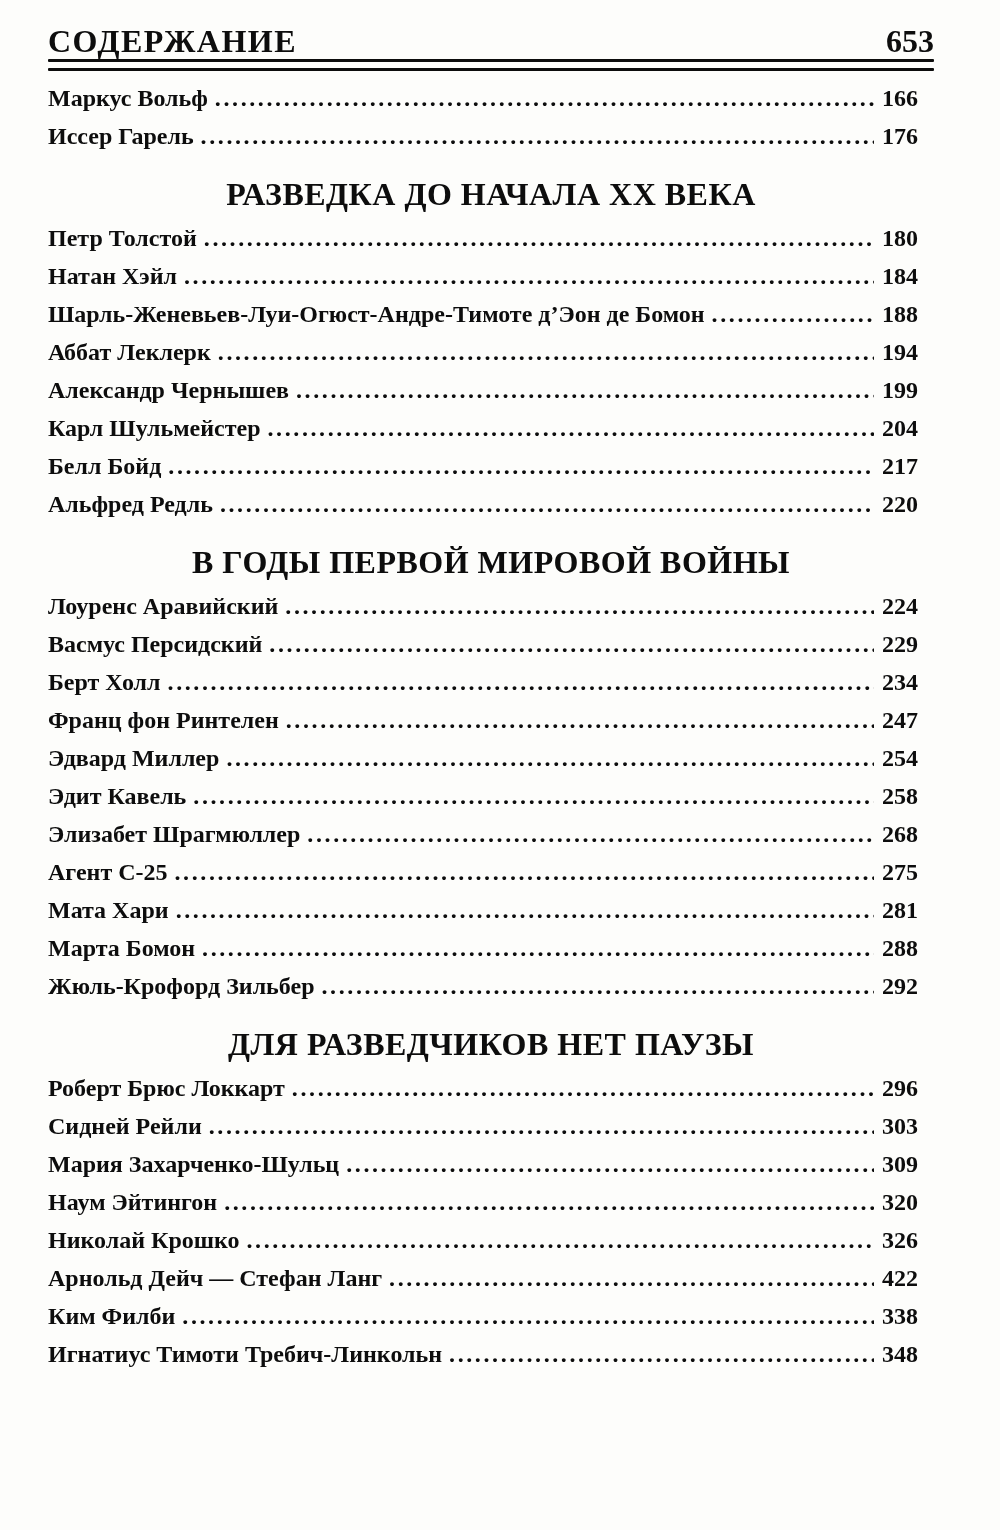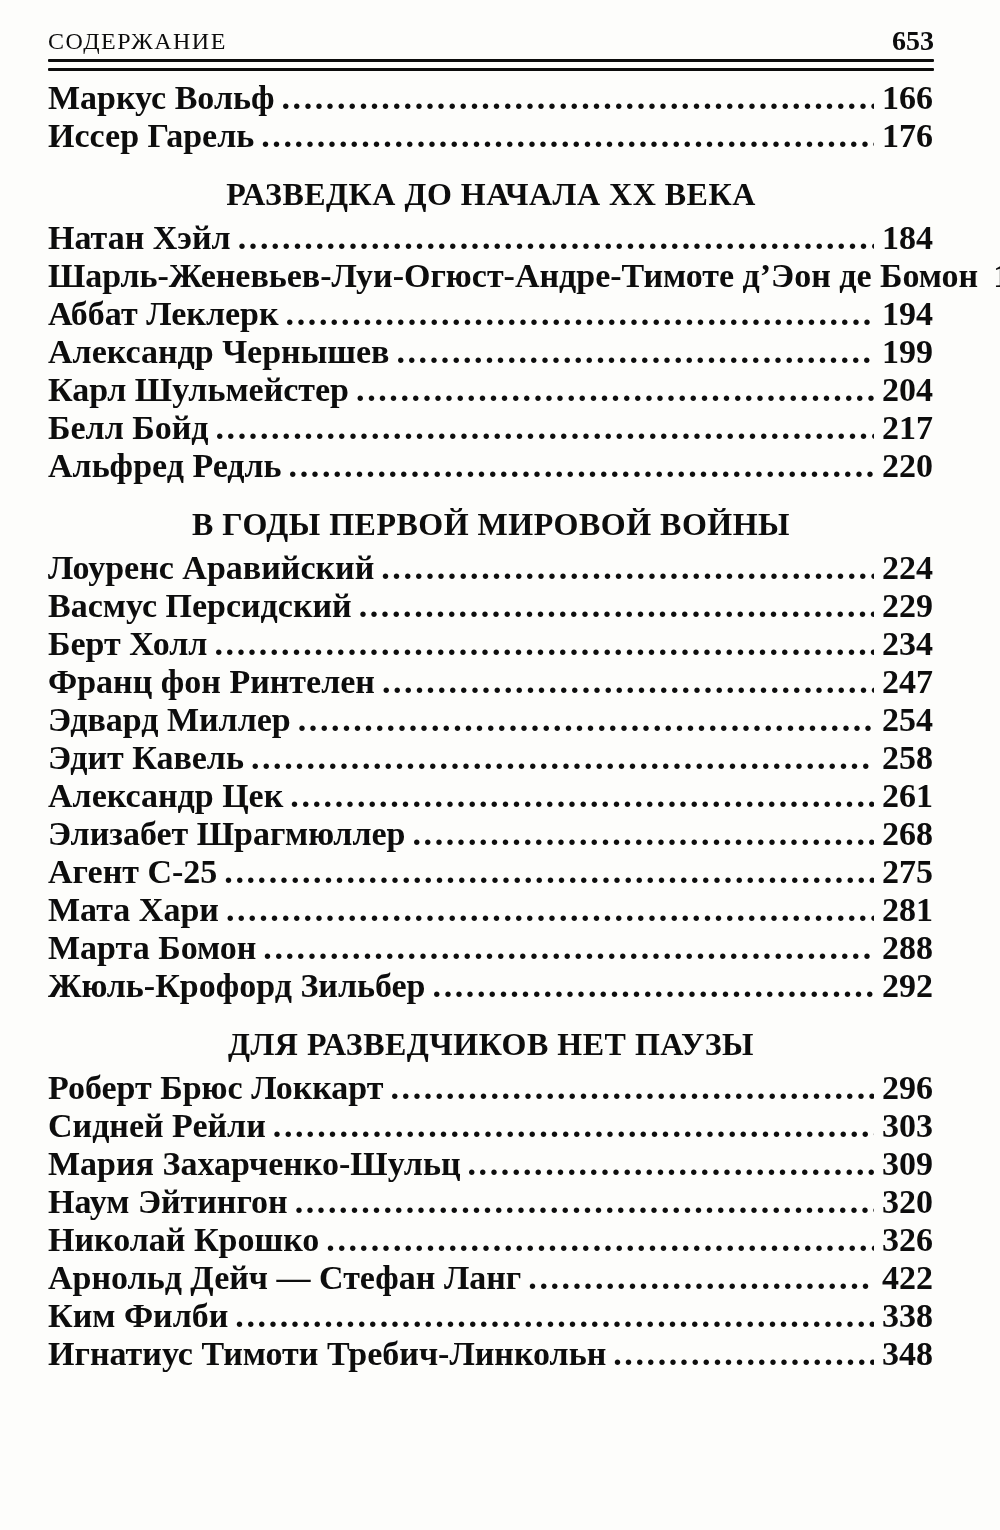--- a/index.html
+++ b/index.html
@@ -19,27 +19,27 @@
     width: 1000px;
     height: 1530px;
     padding: 26px 66px 0 48px;
   }
   .header-row {
     display: flex;
     justify-content: space-between;
     align-items: flex-end;
   }
   .doc-title {
-    font-size: 24px;
-    font-weight: 400;
+    font-size: 32px;
+    font-weight: 700;
     letter-spacing: 1.5px;
     line-height: 30px;
   }
   .page-number {
-    font-size: 28px;
+    font-size: 32px;
     font-weight: 700;
     line-height: 30px;
   }
   .double-rule {
     margin-top: 3px;
   }
   .rule-line {
     height: 3px;
     background: #0c0c0c;
     border-radius: 1px;
@@ -47,21 +47,21 @@
   .rule-line + .rule-line {
     margin-top: 6px;
   }
   .toc {
     margin-top: 8px;
   }
   .toc-entry {
     display: flex;
     align-items: baseline;
     line-height: 38px;
-    font-size: 34px;
+    font-size: 24px;
     font-weight: 700;
   }
   .entry-name {
     white-space: nowrap;
   }
   .leader {
     flex: 1 1 auto;
     min-width: 0;
     overflow: hidden;
     white-space: nowrap;
@@ -104,20 +104,25 @@
   </div>
 
   <div class="toc-entry">
     <span class="entry-name">Иссер Гарель</span>
     <span class="leader"></span>
     <span class="entry-page">176</span>
   </div>
 
   <div class="section-heading">РАЗВЕДКА ДО НАЧАЛА XX ВЕКА</div>
 
+  <div class="toc-entry">
+    <span class="entry-name">Петр Толстой</span>
+    <span class="leader"></span>
+    <span class="entry-page">180</span>
+  </div>
 
   <div class="toc-entry">
     <span class="entry-name">Натан Хэйл</span>
     <span class="leader"></span>
     <span class="entry-page">184</span>
   </div>
 
   <div class="toc-entry">
     <span class="entry-name">Шарль-Женевьев-Луи-Огюст-Андре-Тимоте д’Эон де Бомон</span>
     <span class="leader"></span>
@@ -187,25 +192,20 @@
     <span class="leader"></span>
     <span class="entry-page">254</span>
   </div>
 
   <div class="toc-entry">
     <span class="entry-name">Эдит Кавель</span>
     <span class="leader"></span>
     <span class="entry-page">258</span>
   </div>
 
-  <div class="toc-entry">
-    <span class="entry-name">Александр Цек</span>
-    <span class="leader"></span>
-    <span class="entry-page">261</span>
-  </div>
 
   <div class="toc-entry">
     <span class="entry-name">Элизабет Шрагмюллер</span>
     <span class="leader"></span>
     <span class="entry-page">268</span>
   </div>
 
   <div class="toc-entry">
     <span class="entry-name">Агент С-25</span>
     <span class="leader"></span>

